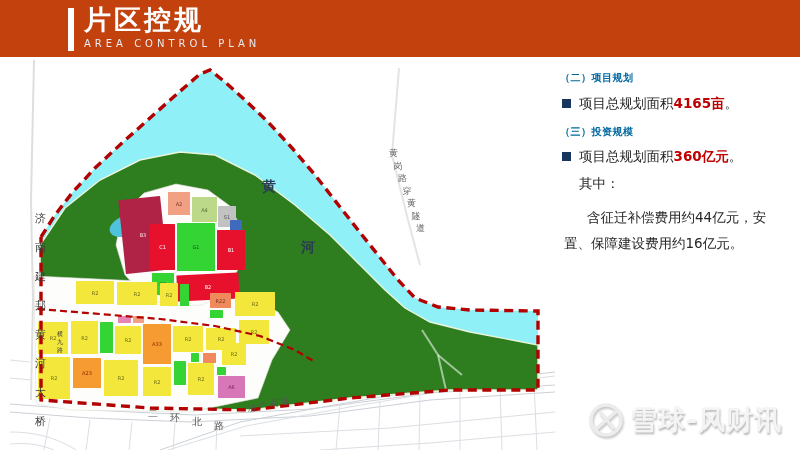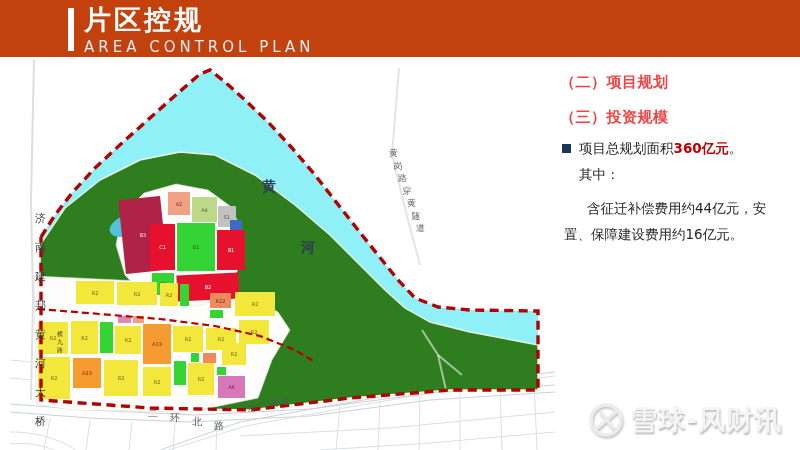--- a/index.html
+++ b/index.html
@@ -4,37 +4,37 @@
 <style>
   html,body{margin:0;padding:0;}
   body{font-family:"DejaVu Sans","Liberation Sans",sans-serif;}
   .slide{position:relative;width:800px;height:450px;background:#ffffff;overflow:hidden;}
 
   
   .topbar{position:absolute;left:0;top:0;width:800px;height:57px;background:#c2410c;}
   .accent{position:absolute;left:68px;top:8px;width:6px;height:43px;background:#ffffff;}
   .titles{position:absolute;left:84px;top:3px;color:#fff;}
   .titles h1{margin:0;font-size:27px;line-height:34px;font-weight:bold;letter-spacing:3px;color:#ffffff;}
-  .subtitle{font-size:15px;letter-spacing:4px;color:#E9ECF4;margin-top:1px;}
+  .subtitle{font-size:10px;letter-spacing:4px;color:#E9ECF4;margin-top:1px;}
 
   
   .map-wrap{position:absolute;left:10px;top:60px;width:545px;height:390px;}
   #map-svg{width:545px;height:390px;display:block;}
   .cityline{fill:none;stroke:#CBD0D6;stroke-width:1;}
   .citylight{fill:none;stroke:#DBDEE3;stroke-width:1;}
   .riverfill{fill:#8FF0F8;stroke:none;}
   .hillfill{fill:#2E7D1F;stroke:#E9F6DC;stroke-width:1.4;}
   .basewhite{fill:#FDFDFB;stroke:#E0E0D8;stroke-width:.6;}
   .bdash{fill:none;stroke:#B30000;stroke-width:3.4;stroke-dasharray:9 5.5;}
   .bdash2{fill:none;stroke:#B30000;stroke-width:2.2;stroke-dasharray:7 4;}
   .hillpath{fill:none;stroke:rgba(255,255,255,.55);stroke-width:2;}
 
   
   .panel{position:absolute;left:556px;top:62px;width:242px;color:#262626;font-size:13.5px;line-height:1.95;}
-  .panel h3{margin:6px 0 2px 4px;font-size:15px;color:#ef4444;letter-spacing:.5px;}
+  .panel h3{margin:6px 0 2px 4px;font-size:10px;color:#0369a1;letter-spacing:.5px;}
   .bullet{display:flex;margin:0 0 0 6px;}
   .sq{flex:none;width:9px;height:9px;background:#17375E;margin:9px 8px 0 0;}
   .bullet p{margin:0;flex:1;}
   .em{color:#C00000;font-weight:bold;}
   .plain{margin:0 0 0 23px;}
   .hang{margin:8px;text-indent:23px;}
 
   
   .watermark{position:absolute;left:586px;top:393px;width:214px;height:54px;display:flex;align-items:center;}
   .wm-text{font-size:27px;font-weight:bold;color:#F4F4F4;letter-spacing:1px;
@@ -198,20 +198,24 @@
           <text x="238" y="351" font-size="8.5" fill="#555555">济</text>
           <text x="249" y="348.5" font-size="8.5" fill="#555555">广</text>
           <text x="260" y="346" font-size="8.5" fill="#555555">高</text>
           <text x="271" y="343.5" font-size="8.5" fill="#555555">速</text>
         </g>
     </svg>
   </div>
 
   <aside class="panel">
     <h3>（二）项目规划</h3>
+    <div class="bullet">
+      <span class="sq"></span>
+      <p><span>项目总规划面积</span><span class="em">4165亩</span><span>。</span></p>
+    </div>
     <h3>（三）投资规模</h3>
     <div class="bullet">
       <span class="sq"></span>
       <p><span>项目总规划面积</span><span class="em">360亿元</span><span>。</span></p>
     </div>
     <p class="plain">其中：</p>
     <p class="hang">含征迁补偿费用约44亿元，安置、保障建设费用约16亿元。</p>
   </aside>
 
   <div class="watermark">

